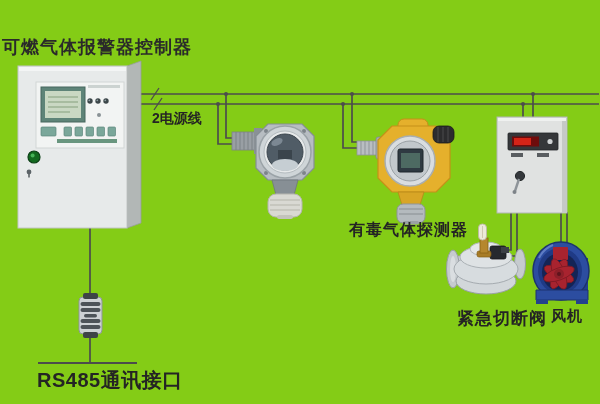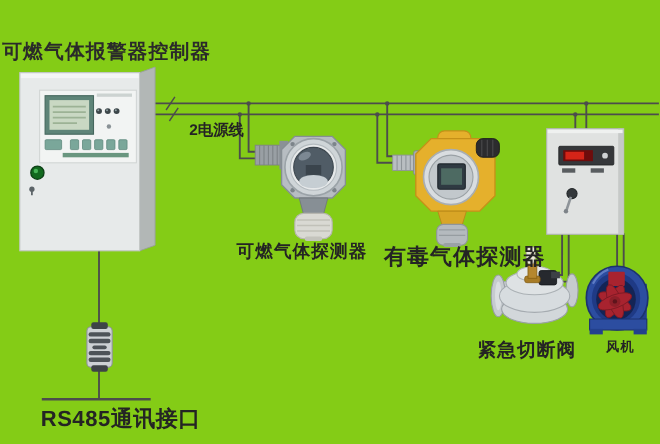--- a/index.html
+++ b/index.html
@@ -4,25 +4,25 @@
 <style>
   html,body{margin:0;padding:0;background:#ffffff;}
   .stage{
     position:relative;width:600px;height:404px;background:#84cc16;overflow:hidden;
     font-family:"Liberation Sans","DejaVu Sans",sans-serif;
   }
   .stage svg{position:absolute;left:0;top:0;}
   .lbl{position:absolute;color:#242424;font-weight:bold;white-space:nowrap;}
   .title{left:2px;top:35px;font-size:18px;letter-spacing:1px;color:#2a2a2a;}
   .sig{left:152px;top:72px;font-size:14px;}
-  .pwr{left:152px;top:110px;font-size:14px;margin-left:20px;}
+  .pwr{left:152px;top:110px;font-size:14px;}
   .comb{left:215px;top:219px;font-size:16px;letter-spacing:1px;}
-  .toxic{left:349px;top:220px;font-size:20px;letter-spacing:1px;}
-  .valve{left:434px;top:307px;font-size:17px;letter-spacing:1px;}
-  .fan{left:551px;top:307px;font-size:12px;letter-spacing:1px;}
+  .toxic{left:349px;top:220px;font-size:16px;letter-spacing:1px;}
+  .valve{left:457px;top:307px;font-size:17px;letter-spacing:1px;}
+  .fan{left:551px;top:307px;font-size:15px;letter-spacing:1px;}
   .rs485{left:37px;top:367px;font-size:20px;letter-spacing:.5px;}
 </style>
 </head>
 <body>
 
 <div class="stage">
   <svg width="600" height="404" viewBox="0 0 600 404">
 
     <g stroke="#4c4c4c" fill="none" stroke-width="1.7">
       <path d="M140,94 H599"></path>
@@ -185,18 +185,17 @@
         <rect x="80.5" y="308" width="20" height="4" rx="2"></rect>
         <rect x="84" y="314" width="13" height="3.4" rx="1.7"></rect>
         <rect x="80.5" y="319" width="20" height="4" rx="2"></rect>
         <rect x="80.5" y="325" width="20" height="4" rx="2"></rect>
       </g>
     </g>
   </svg>
 
   <div class="lbl title">可燃气体报警器控制器</div>
   <div class="lbl pwr">2电源线</div>
-  <div class="lbl comb">可燃气体探测器</div>
   <div class="lbl toxic">有毒气体探测器</div>
   <div class="lbl valve">紧急切断阀</div>
   <div class="lbl fan">风机</div>
   <div class="lbl rs485">RS485通讯接口</div>
 </div>
 
 </body></html>

